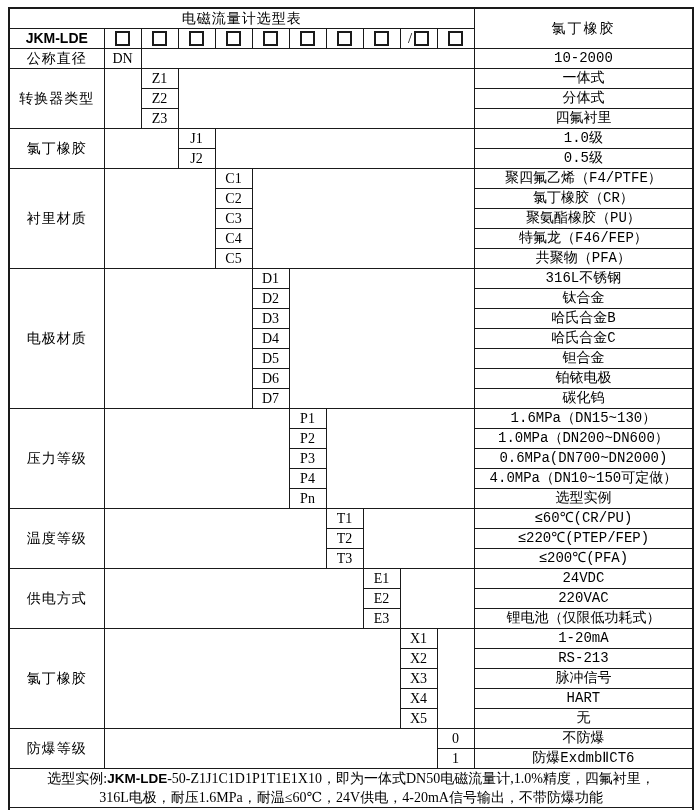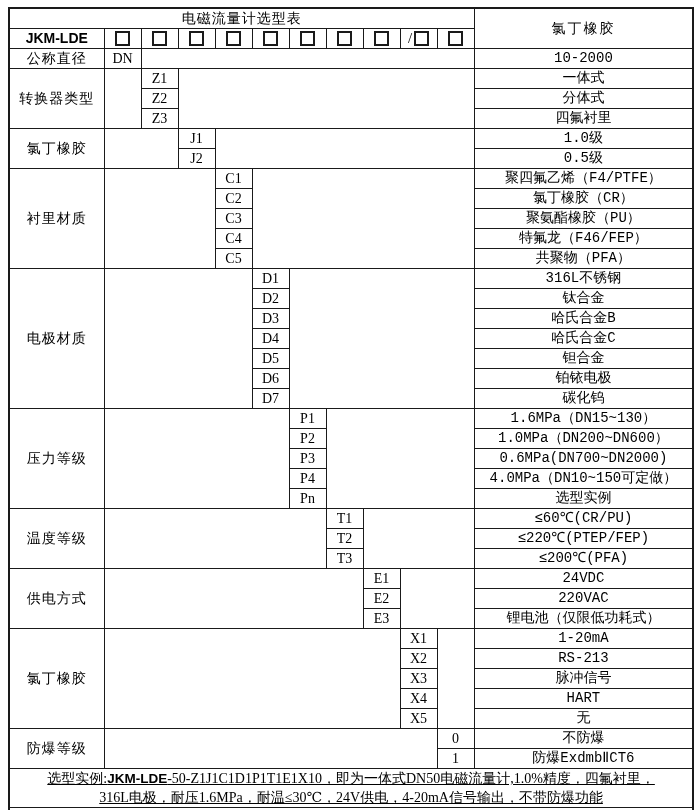--- a/index.html
+++ b/index.html
@@ -51,21 +51,20 @@
     background:#fff;
   }
   span.slash{ font-size:15px; margin-right:2px; }
 
   td.example-cell{
     height:44px; line-height:21px;
     font-size:14.5px;
     text-align:center;
     white-space:normal;
     padding:1px 4px;
-    text-decoration:underline;
   }
   td.example-cell b{
     font-family:"Liberation Sans","DejaVu Sans",sans-serif;
     font-size:13.5px;
   }
   td.note-cell{
     height:26px; line-height:26px;
     font-size:14.5px;
     text-align:left;
     padding-left:4px;
@@ -278,21 +277,21 @@
           <td class="code-cell">0</td>
           <td class="desc-cell">不防爆</td>
         </tr>
         <tr>
           <td class="code-cell">1</td>
           <td class="desc-cell">防爆ExdmbⅡCT6</td>
         </tr>
         <tr>
         <td class="example-cell" colspan="12">
           <span>选型实例:</span><b>JKM-LDE</b><span>-50-Z1J1C1D1P1T1E1X10，即为一体式DN50电磁流量计,1.0%精度，四氟衬里，</span><br>
-          <span>316L电极，耐压1.6MPa，耐温≤30℃，24V供电，4-20mA信号输出，不带防爆功能</span>
+          <span>316L电极，耐压1.6MPa，耐温≤60℃，24V供电，4-20mA信号输出，不带防爆功能</span>
         </td>
       </tr>
       <tr>
         <td class="note-cell" colspan="12">注：常规默认链接方式为法兰连接，防护等级为IP65，外壳材料为碳钢，如有特殊需求可定制</td>
       </tr>
     </tbody>
   </table>
 </div>
 
 </body></html>

